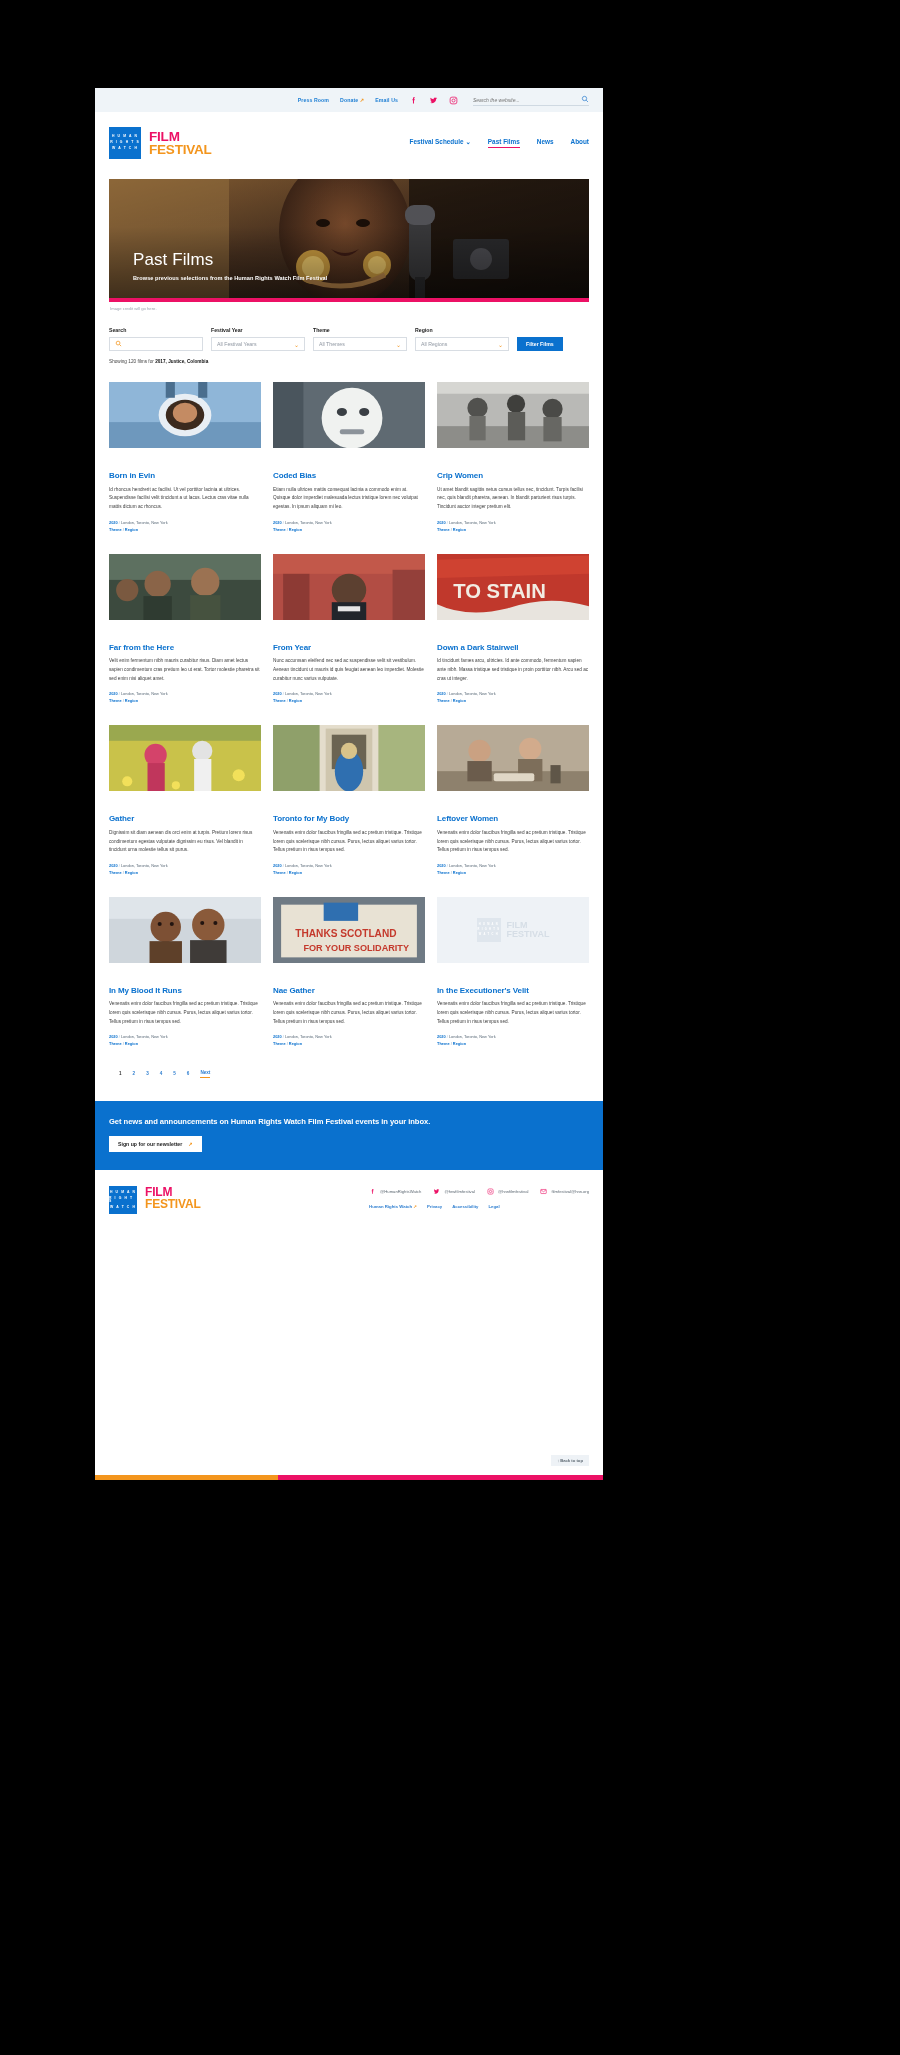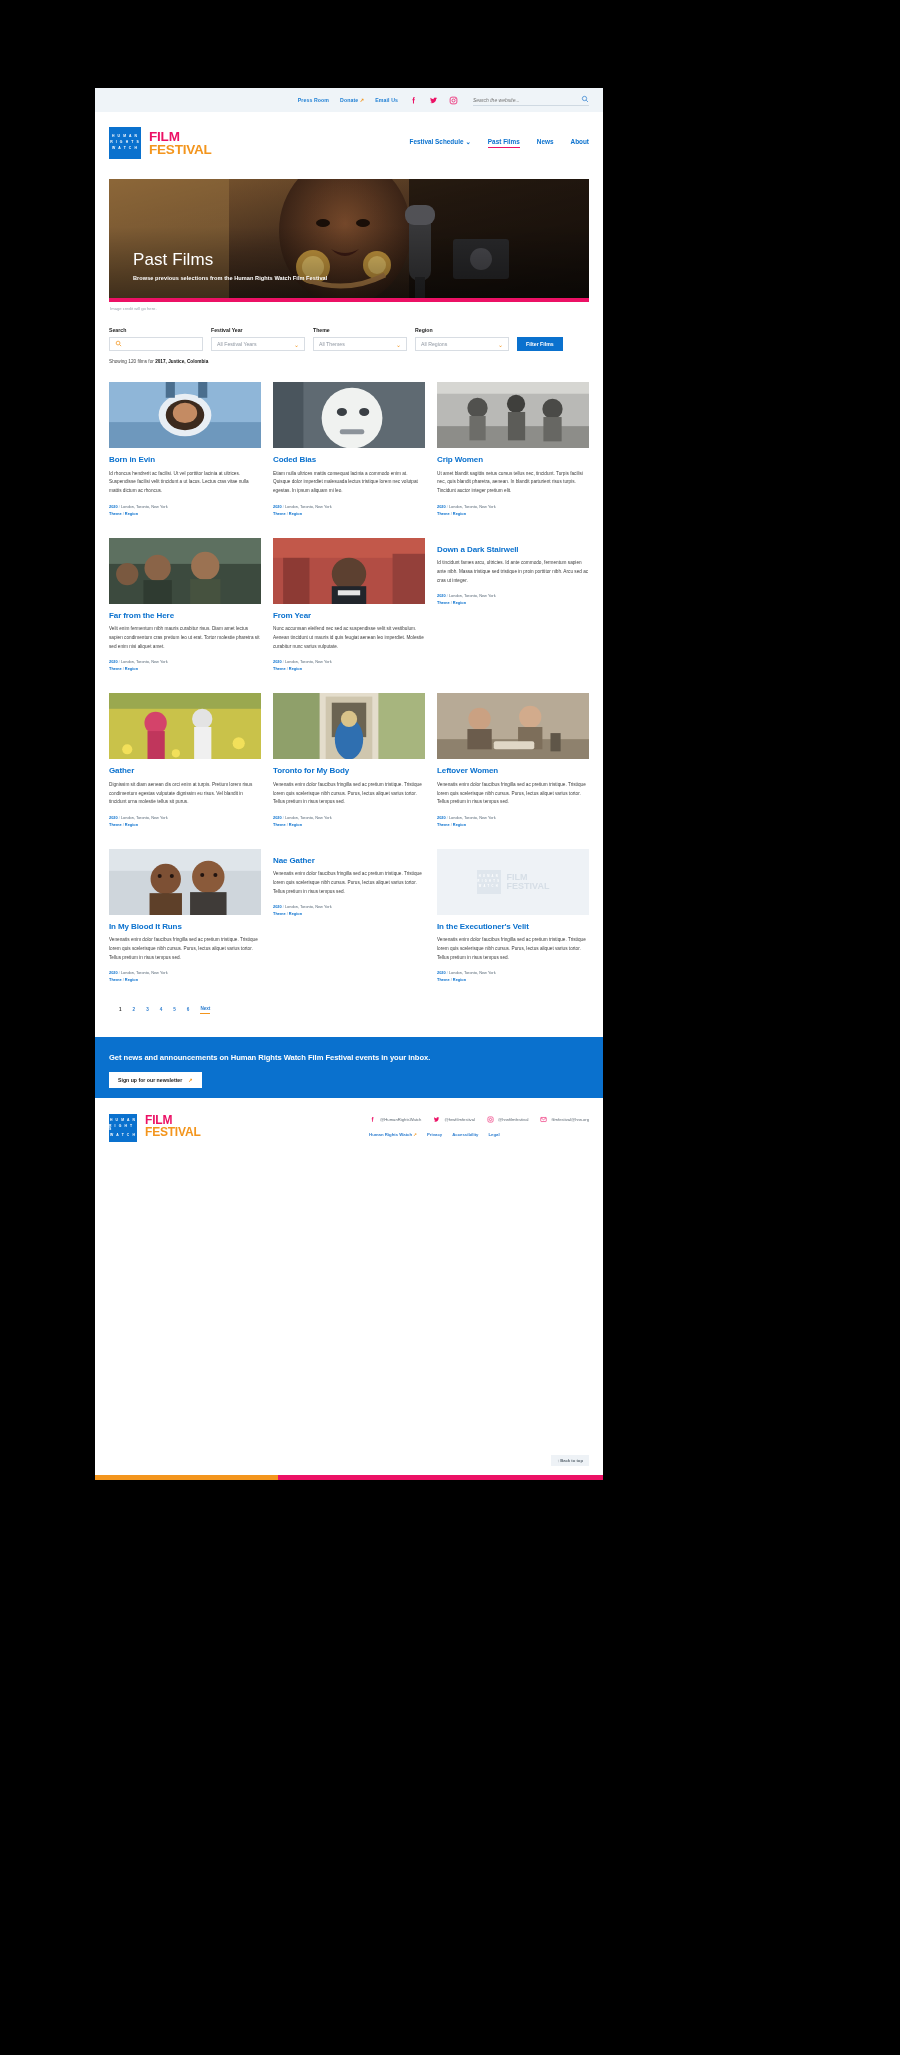--- a/index.html
+++ b/index.html
@@ -159,21 +159,21 @@
   .grid {
     padding: 0 14px;
     margin-top: 18px;
     display: grid;
     grid-template-columns: repeat(3, 1fr);
     column-gap: 12px;
     row-gap: 20px;
   }
   .card-thumb { width: 100%; height: 66px; overflow: hidden; position: relative; }
   .card h3 {
-    color:#0a71ce; font-size: 8px; font-weight: 700; margin-top: 8px; line-height:1.1;
+    color:#0a71ce; font-size: 8px; font-weight: 700; margin-top: 24px; line-height:1.1;
     letter-spacing:-.1px;
   }
   .card p {
     font-size: 4.7px; color:#3c3c3c; line-height: 1.85; margin-top: 5px;
   }
   .meta { margin-top: 8px; font-size: 3.9px; color:#0a71ce; line-height: 1.75; }
   .meta .yr { font-weight: 700; }
   .meta .sep { color:#9fb7cf; }
   .meta .loc { color:#5a6a78; }
   .meta-2 { font-weight:700; }
@@ -196,21 +196,21 @@
     padding-left: 24px;
   }
   .pager a { font-size: 4.6px; color:#2f7fd0; text-decoration:none; font-weight:700; }
   .pager a.cur { color:#333; }
   .pager a.next { position:relative; padding-bottom:2px; }
   .pager a.next::after {
     content:""; position:absolute; left:0; right:0; bottom:-1px; height:1.2px; background:#f3951d;
   }
 
   
-  .cta { background:#0a71ce; padding: 16px 14px 10px; }
+  .cta { background:#0a71ce; padding: 16px 14px 18px; }
   .cta h2 { color:#fff; font-size: 7.6px; font-weight:700; letter-spacing:-.05px; }
   .cta-btn {
     margin-top: 10px; display:inline-flex; align-items:center; gap:6px;
     background:#fff; color:#1b1b1b; font-size:5.2px; font-weight:700;
     padding: 5px 9px; border:0; cursor:pointer;
     font-family:"Liberation Sans", sans-serif;
   }
   .cta-btn .ext-arrow { color:#f3951d; }
 
   
@@ -477,20 +477,28 @@
       </div>
       <h3>From Year</h3>
       <p>Nunc accumsan eleifend nec sed ac suspendisse velit sit vestibulum. Aenean tincidunt ut mauris id quis feugiat aenean leo imperdiet. Molestie curabitur nunc varius vulputate.</p>
       <div class="meta">
         <div><span class="yr">2020</span> <span class="sep">/</span> <span class="loc">London, Toronto, New York</span></div>
         <div class="meta-2"><span>Theme</span> <span class="sep">/</span> <span>Region</span></div>
       </div>
     </div>
 
     <div class="card">
+      <div class="card-thumb">
+        <svg width="100%" height="100%" viewBox="0 0 150 66" preserveAspectRatio="xMidYMid slice">
+          <rect width="150" height="66" fill="#e8e4de"></rect>
+          <path d="M0 0 L150 0 L150 52 Q110 40 70 54 Q30 64 0 50 Z" fill="#c0382c"></path>
+          <path d="M0 6 L150 2 L150 20 L0 24 Z" fill="#d94a36" opacity=".6"></path>
+          <text x="16" y="44" font-family="Liberation Sans" font-size="20" font-weight="700" fill="#f2ece3">TO STAIN</text>
+        </svg>
+      </div>
       <h3>Down a Dark Stairwell</h3>
       <p>Id tincidunt fames arcu, ultricies. Id ante commodo, fermentum sapien ante nibh. Massa tristique sed tristique in proin porttitor nibh. Arcu sed ac cras ut integer.</p>
       <div class="meta">
         <div><span class="yr">2020</span> <span class="sep">/</span> <span class="loc">London, Toronto, New York</span></div>
         <div class="meta-2"><span>Theme</span> <span class="sep">/</span> <span>Region</span></div>
       </div>
     </div>
 
     <div class="card">
       <div class="card-thumb">
@@ -572,20 +580,29 @@
       </div>
       <h3>In My Blood It Runs</h3>
       <p>Venenatis enim dolor faucibus fringilla sed ac pretium tristique. Tristique lorem quis scelerisque nibh cursus. Purus, lectus aliquet varius tortor. Tellus pretium in risus tempus sed.</p>
       <div class="meta">
         <div><span class="yr">2020</span> <span class="sep">/</span> <span class="loc">London, Toronto, New York</span></div>
         <div class="meta-2"><span>Theme</span> <span class="sep">/</span> <span>Region</span></div>
       </div>
     </div>
 
     <div class="card">
+      <div class="card-thumb">
+        <svg width="100%" height="100%" viewBox="0 0 150 66" preserveAspectRatio="xMidYMid slice">
+          <rect width="150" height="66" fill="#6f7a84"></rect>
+          <rect x="8" y="8" width="134" height="52" fill="#e8e2d4"></rect>
+          <rect x="50" y="6" width="34" height="18" fill="#2f6fb0"></rect>
+          <text x="22" y="40" font-family="Liberation Sans" font-size="10" font-weight="700" fill="#c4392c">THANKS SCOTLAND</text>
+          <text x="30" y="54" font-family="Liberation Sans" font-size="9" font-weight="700" fill="#c4392c">FOR YOUR SOLIDARITY</text>
+        </svg>
+      </div>
       <h3>Nae Gather</h3>
       <p>Venenatis enim dolor faucibus fringilla sed ac pretium tristique. Tristique lorem quis scelerisque nibh cursus. Purus, lectus aliquet varius tortor. Tellus pretium in risus tempus sed.</p>
       <div class="meta">
         <div><span class="yr">2020</span> <span class="sep">/</span> <span class="loc">London, Toronto, New York</span></div>
         <div class="meta-2"><span>Theme</span> <span class="sep">/</span> <span>Region</span></div>
       </div>
     </div>
 
     <div class="card">
       <div class="card-thumb">

